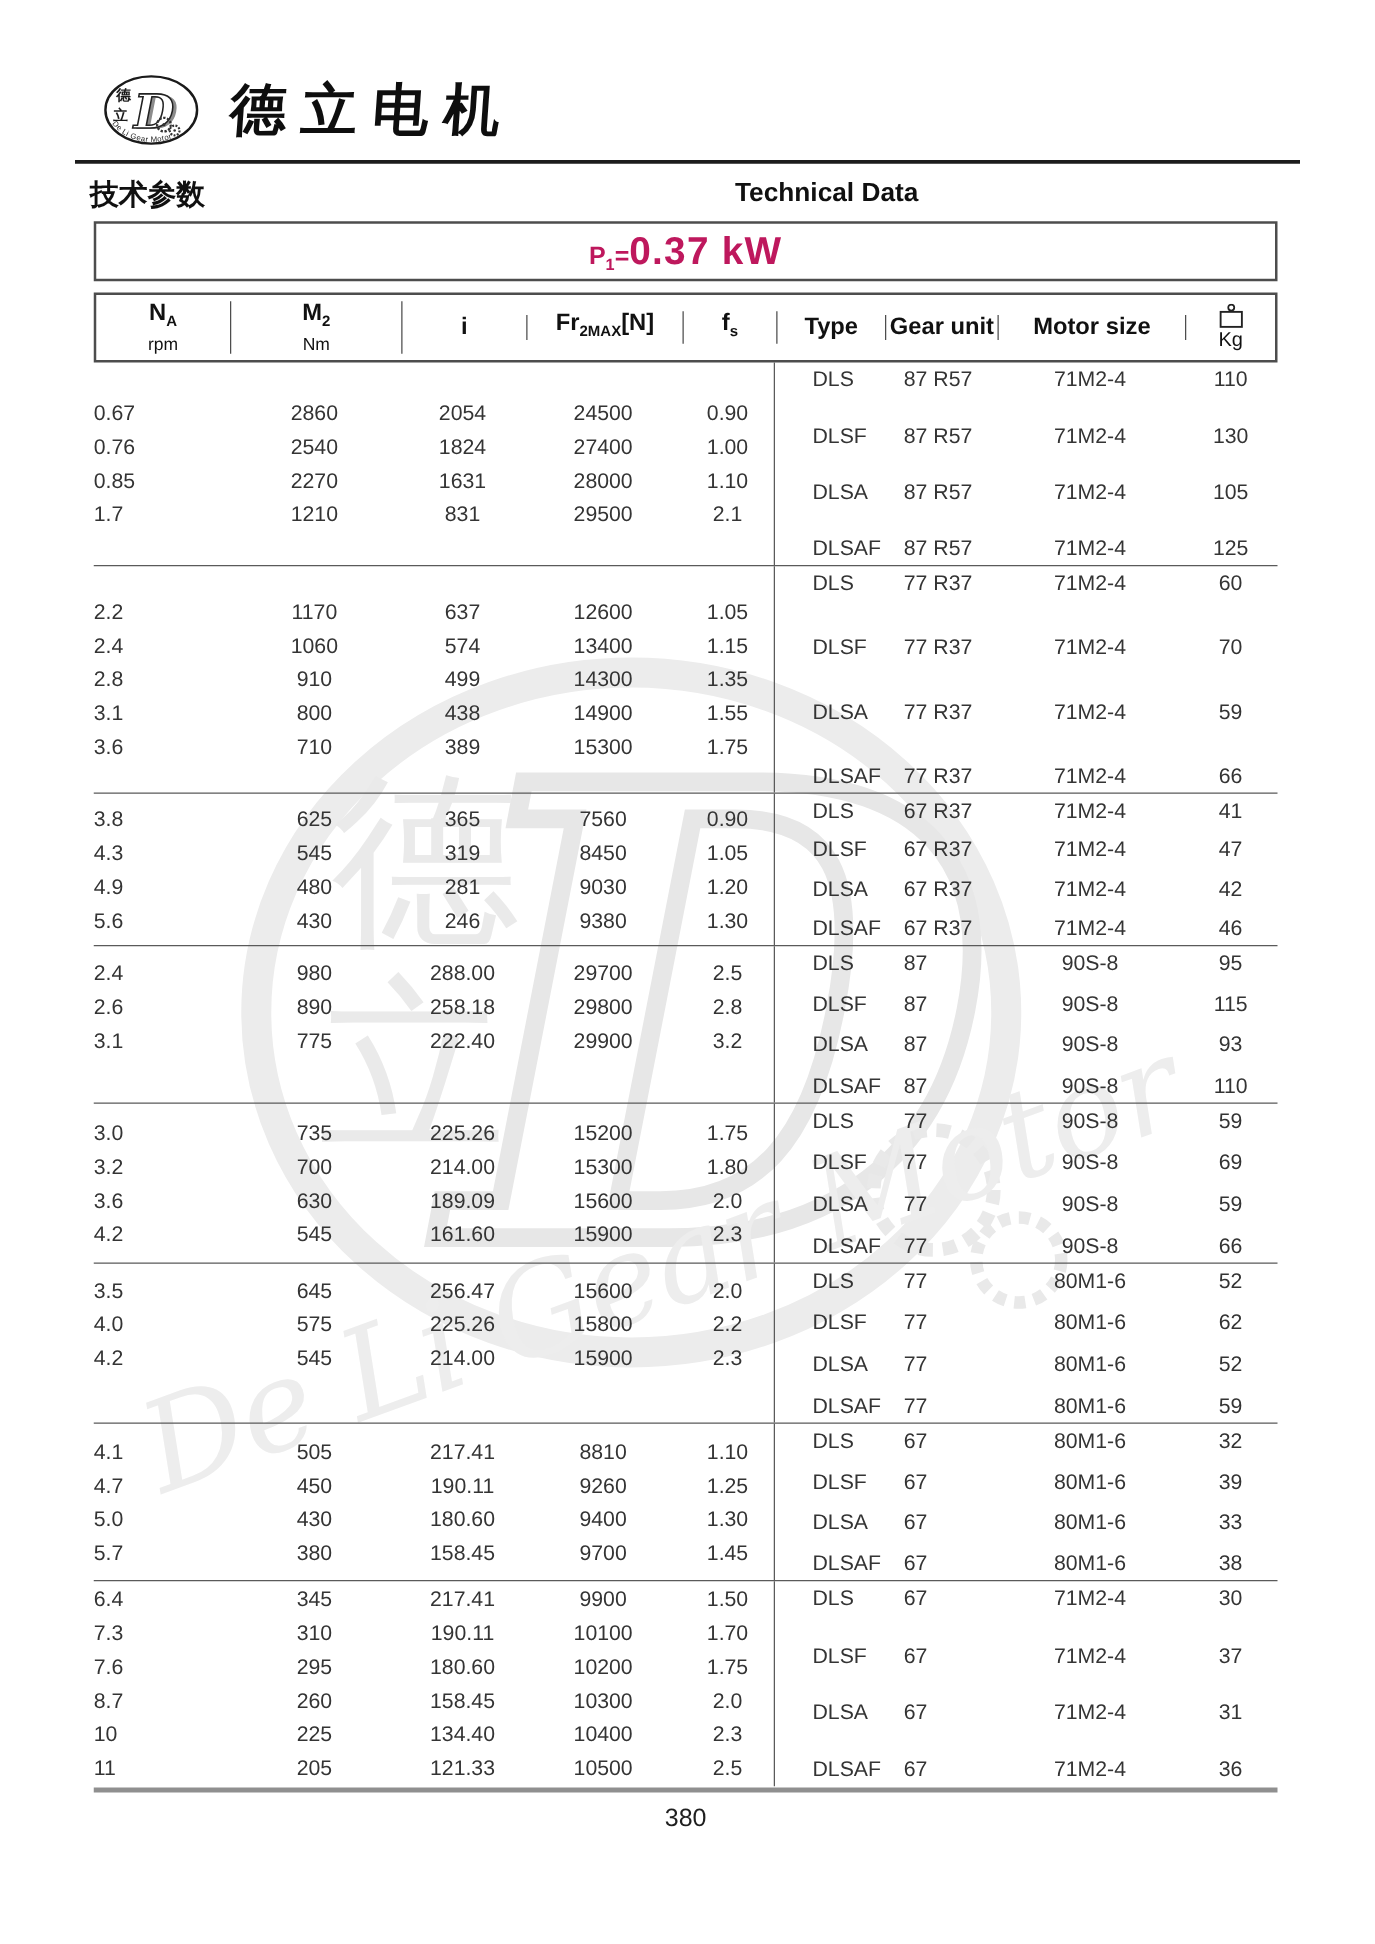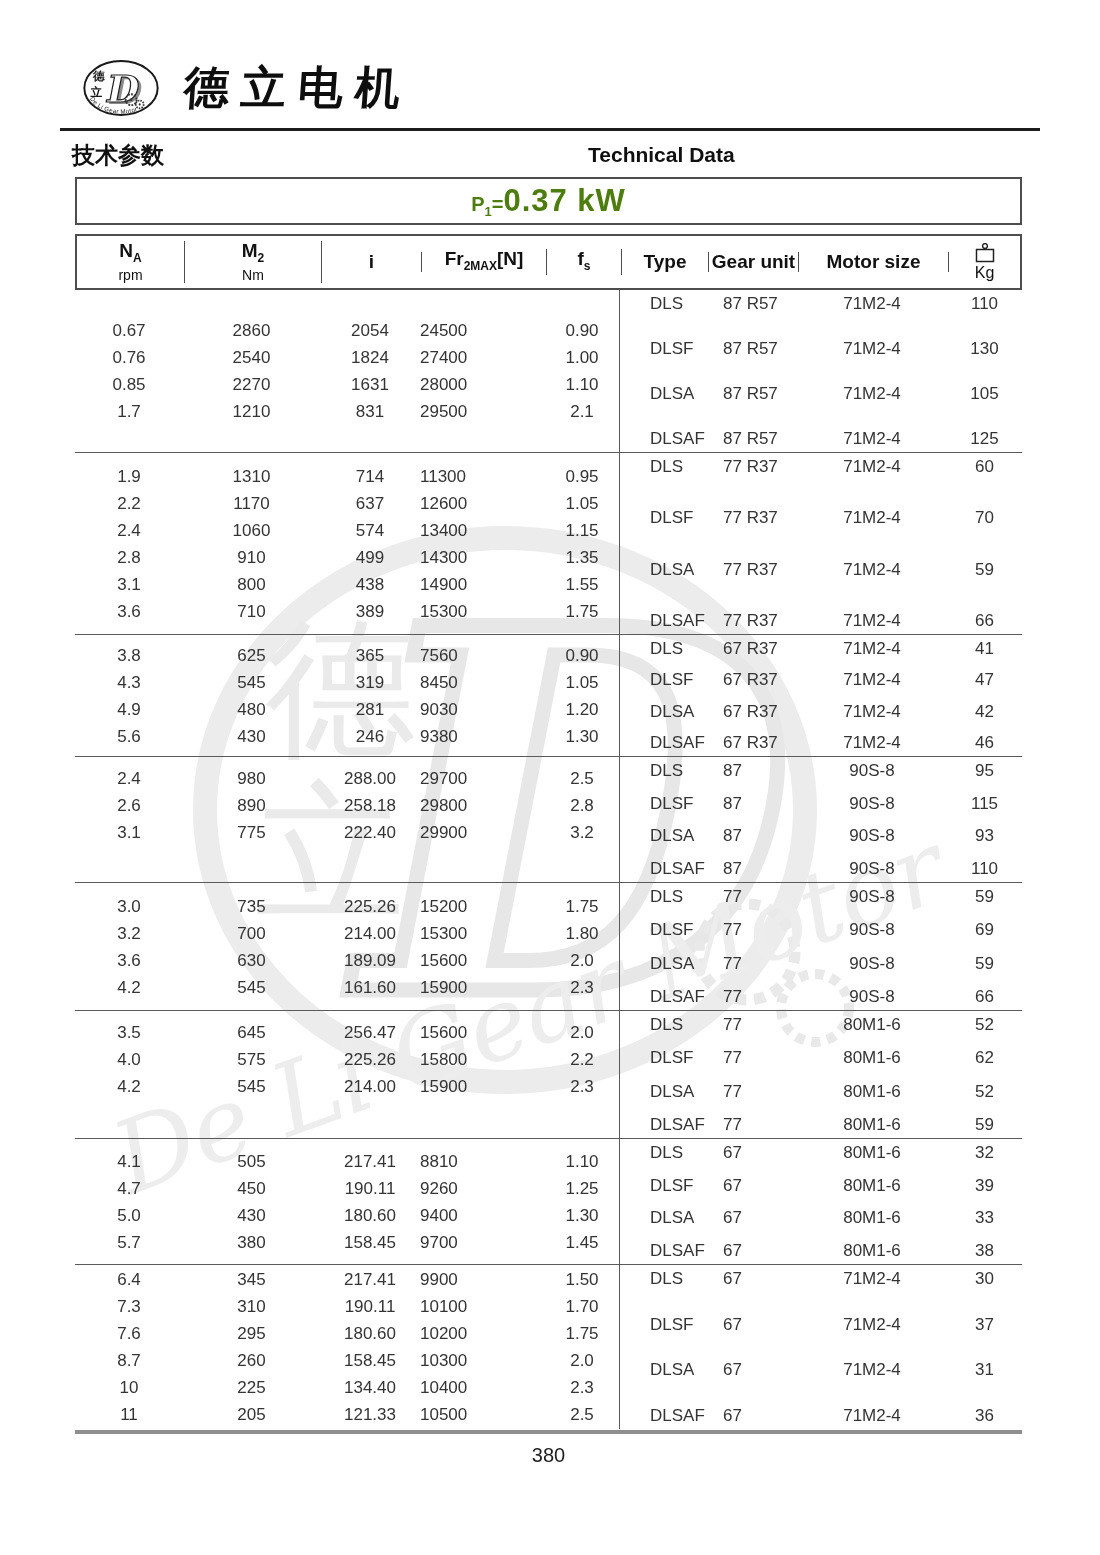--- a/index.html
+++ b/index.html
@@ -13,21 +13,21 @@
               font-weight:bold;font-size:45px;letter-spacing:12px;color:#0e0e0e;
               transform:skewX(-4deg);}
   .rule-top{position:absolute;left:60px;top:128px;width:980px;height:3px;background:#1c1c1c;}
 
   .section-cn{position:absolute;left:72px;top:140px;font-size:23px;font-weight:bold;color:#101010;}
   .section-en{position:absolute;left:588px;top:143px;font-size:21px;font-weight:bold;color:#101010;}
 
   
   .power-box{position:absolute;left:75px;top:177px;width:947px;height:48px;box-sizing:border-box;
              border:2px solid #4d4d4d;display:flex;align-items:center;justify-content:center;}
-  .power-line{white-space:nowrap;color:#4d7c0f;}
+  .power-line{white-space:nowrap;color:#be185d;}
   .pfx{font-size:20px;font-weight:bold;}
   .pfx sub{font-size:13px;font-weight:bold;}
   .pval{font-size:31px;font-weight:bold;letter-spacing:1px;}
 
   
   .thead{position:absolute;left:75px;top:234px;width:947px;height:56px;box-sizing:border-box;
          border:2px solid #4d4d4d;display:flex;background:#fff;align-items:center;}
   .th{box-sizing:border-box;border-right:1.5px solid #4d4d4d;display:flex;flex-direction:column;
       align-items:center;justify-content:center;color:#111;}
   .th:last-child{border-right:none;flex:1;}
@@ -43,24 +43,24 @@
   .watermark{position:absolute;left:0;top:0;z-index:0;pointer-events:none;}
   #blocks{position:relative;z-index:1;}
   .block{display:flex;box-sizing:border-box;border-bottom:1px solid #5a5a5a;}
   .block.last{border-bottom:none;}
   .blk-left{width:545px;box-sizing:border-box;border-right:1px solid #5a5a5a;
             display:flex;flex-direction:column;justify-content:center;}
   .blk-left.top{justify-content:flex-start;padding-top:8px;}
   .blk-right{width:402px;display:flex;flex-direction:column;justify-content:space-between;}
   .row{display:flex;height:27px;line-height:27px;font-size:17px;color:#343434;}
   .cell{box-sizing:border-box;white-space:nowrap;}
-  .lc0{width:108px;text-align:center;}
+  .lc0{width:108px;}
   .lc1{width:137px;text-align:center;}
   .lc2{width:100px;text-align:center;}
-  .lc3{width:125px;}
+  .lc3{width:125px;text-align:center;}
   .lc4{width:74px;text-align:center;}
   .rc0{width:87px;text-align:left;padding-left:30px;}
   .rc1{width:90px;text-align:left;padding-left:16px;}
   .rc2{width:150px;text-align:center;}
   .rc3{width:75px;text-align:center;}
 
   
   .rule-bottom{position:absolute;left:75px;top:1430px;width:947px;height:4px;background:#8f8f8f;}
   .page-number{position:absolute;left:75px;top:1444px;width:947px;text-align:center;
                font-size:20px;color:#1f1f1f;}
@@ -200,27 +200,20 @@
               <div class="cell rc0">DLSAF</div>
               <div class="cell rc1">87 R57</div>
               <div class="cell rc2">71M2-4</div>
               <div class="cell rc3">125</div>
             </div>
           </div>
         </div>
         <div class="block" style="height: 182px;">
           <div class="blk-left">
             <div class="row">
-              <div class="cell lc0">1.9</div>
-              <div class="cell lc1">1310</div>
-              <div class="cell lc2">714</div>
-              <div class="cell lc3">11300</div>
-              <div class="cell lc4">0.95</div>
-            </div>
-            <div class="row">
               <div class="cell lc0">2.2</div>
               <div class="cell lc1">1170</div>
               <div class="cell lc2">637</div>
               <div class="cell lc3">12600</div>
               <div class="cell lc4">1.05</div>
             </div>
             <div class="row">
               <div class="cell lc0">2.4</div>
               <div class="cell lc1">1060</div>
               <div class="cell lc2">574</div>

